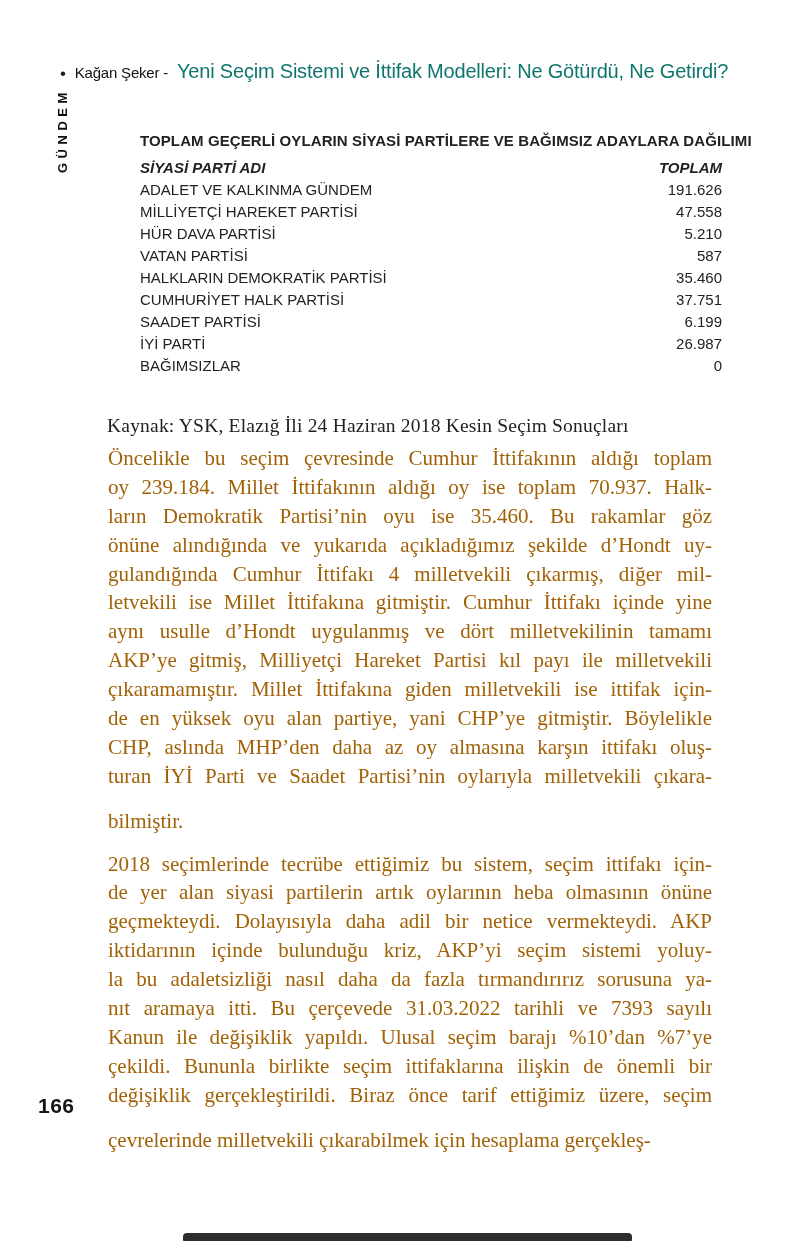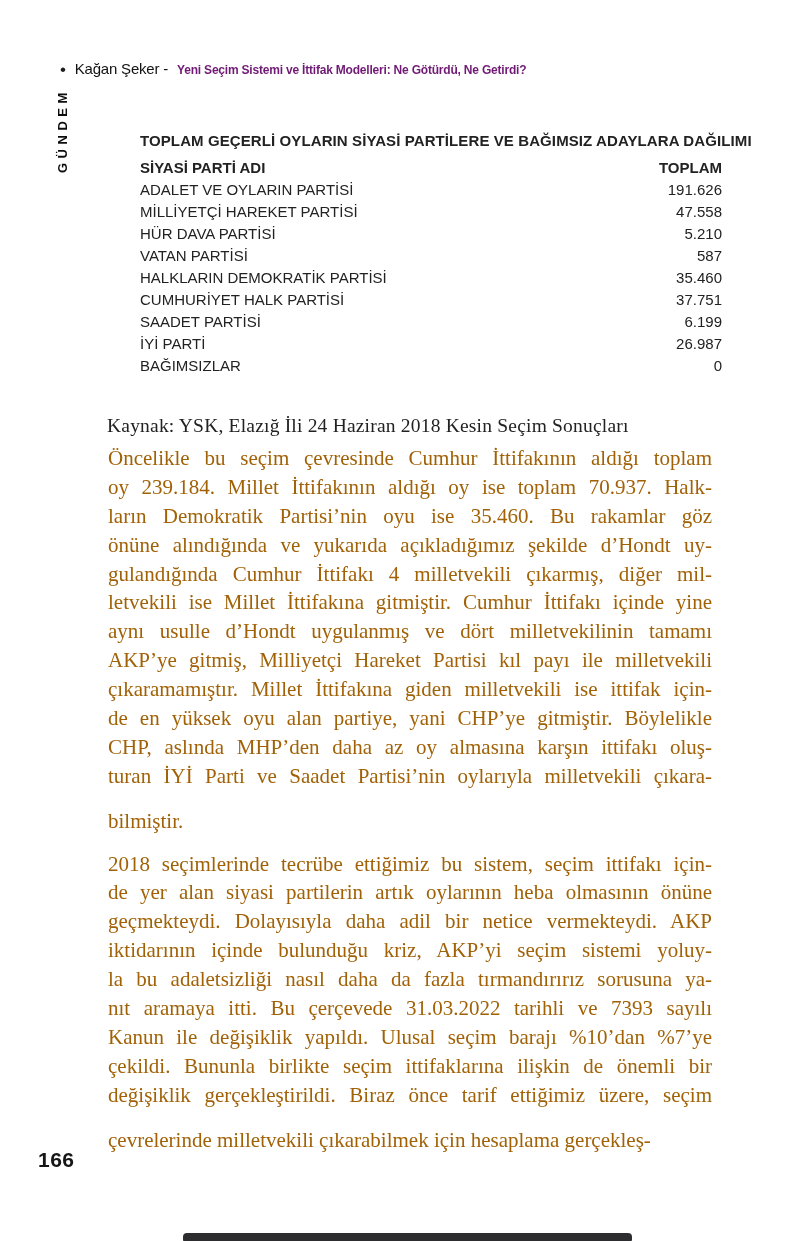--- a/index.html
+++ b/index.html
@@ -21,21 +21,21 @@
     left: 60px;
     right: 40px;
     display: flex;
     align-items: baseline;
     gap: 9px;
     white-space: nowrap;
     letter-spacing: -0.2px;
   }
   .bullet { font-size: 17px; line-height: 18px; transform: translateY(1px); }
   .author { font-size: 15px; font-weight: 400; color: #111; }
-  .htitle { font-size: 12px; font-weight: 700; color: #701a75; }
+  .htitle { font-size: 20px; font-weight: 400; color: #0f766e; }
 
   
   .gundem {
     position: absolute;
     left: 55px;
     top: 173px;
     transform: rotate(-90deg);
     transform-origin: 0 0;
     font-size: 13px;
     font-weight: 700;
@@ -62,21 +62,21 @@
     white-space: nowrap;
   }
   .t-row {
     display: flex;
     justify-content: space-between;
     align-items: baseline;
     height: 22px;
     line-height: 22px;
     font-size: 15px;
   }
-  .t-head .t-name, .t-head .t-total { font-weight: 700; }
+  .t-head .t-name, .t-head .t-total { font-weight: 700; font-style: italic; }
   .t-name { text-align: left; white-space: nowrap; }
   .t-total { text-align: right; white-space: nowrap; }
 
   
   .kaynak {
     position: absolute;
     left: 107px;
     top: 415px;
     font-family: "Liberation Serif", serif;
     font-size: 19.5px;
@@ -103,21 +103,21 @@
     white-space: normal;
     overflow: hidden;
   }
   .para .bline:last-child { text-align-last: left; margin-top: 16px; }
   .para + .para { margin-top: 14px; }
 
   
   .page-number {
     position: absolute;
     left: 38px;
-    top: 1148px;
+    top: 1094px;
     font-size: 21px;
     font-weight: 700;
     letter-spacing: 0.5px;
     color: #161616;
   }
 
   
   .bottom-bar {
     position: absolute;
     left: 183px;
@@ -142,21 +142,21 @@
   <div class="gundem">GÜNDEM</div>
 
   <section class="vote-table">
     <div class="t-title">TOPLAM GEÇERLİ OYLARIN SİYASİ PARTİLERE VE BAĞIMSIZ ADAYLARA DAĞILIMI</div>
     <div class="t-row t-head">
       <span class="t-name">SİYASİ PARTİ ADI</span>
       <span class="t-total">TOPLAM</span>
     </div>
     <div class="t-body">
         <div class="t-row">
-        <span class="t-name">ADALET VE OYLARIN PARTİSİ</span>
+        <span class="t-name">ADALET VE KALKINMA GÜNDEM</span>
         <span class="t-total">191.626</span>
       </div>
         <div class="t-row">
         <span class="t-name">MİLLİYETÇİ HAREKET PARTİSİ</span>
         <span class="t-total">47.558</span>
       </div>
         <div class="t-row">
         <span class="t-name">HÜR DAVA PARTİSİ</span>
         <span class="t-total">5.210</span>
       </div>

